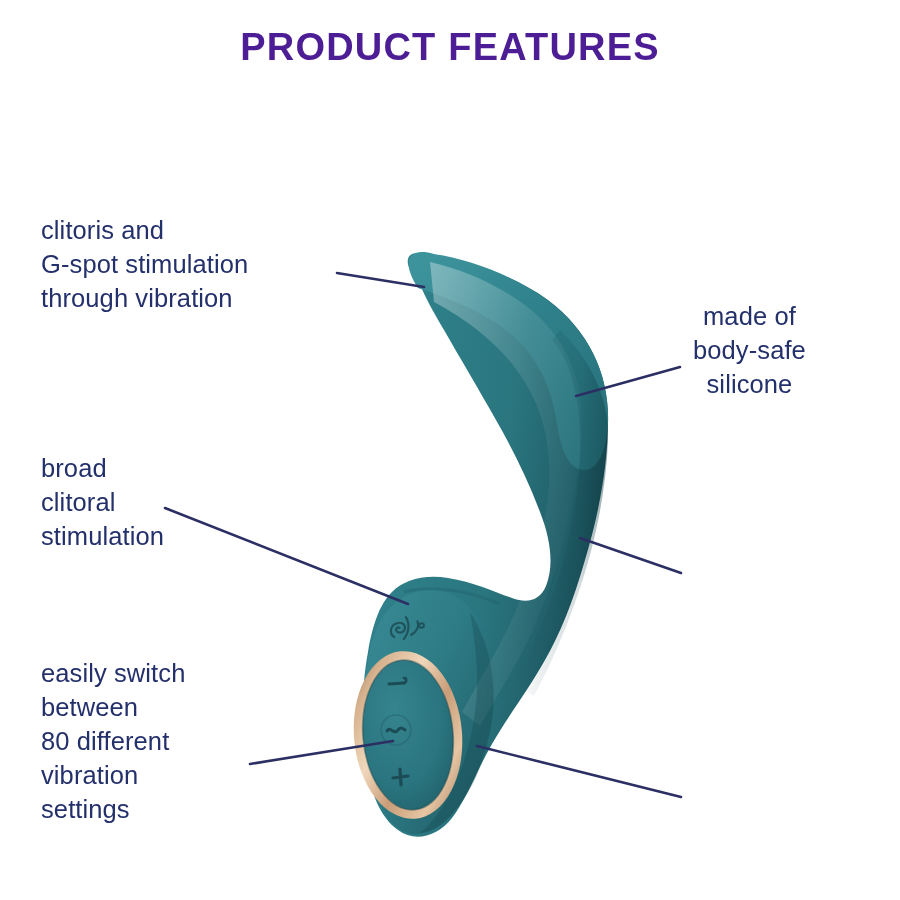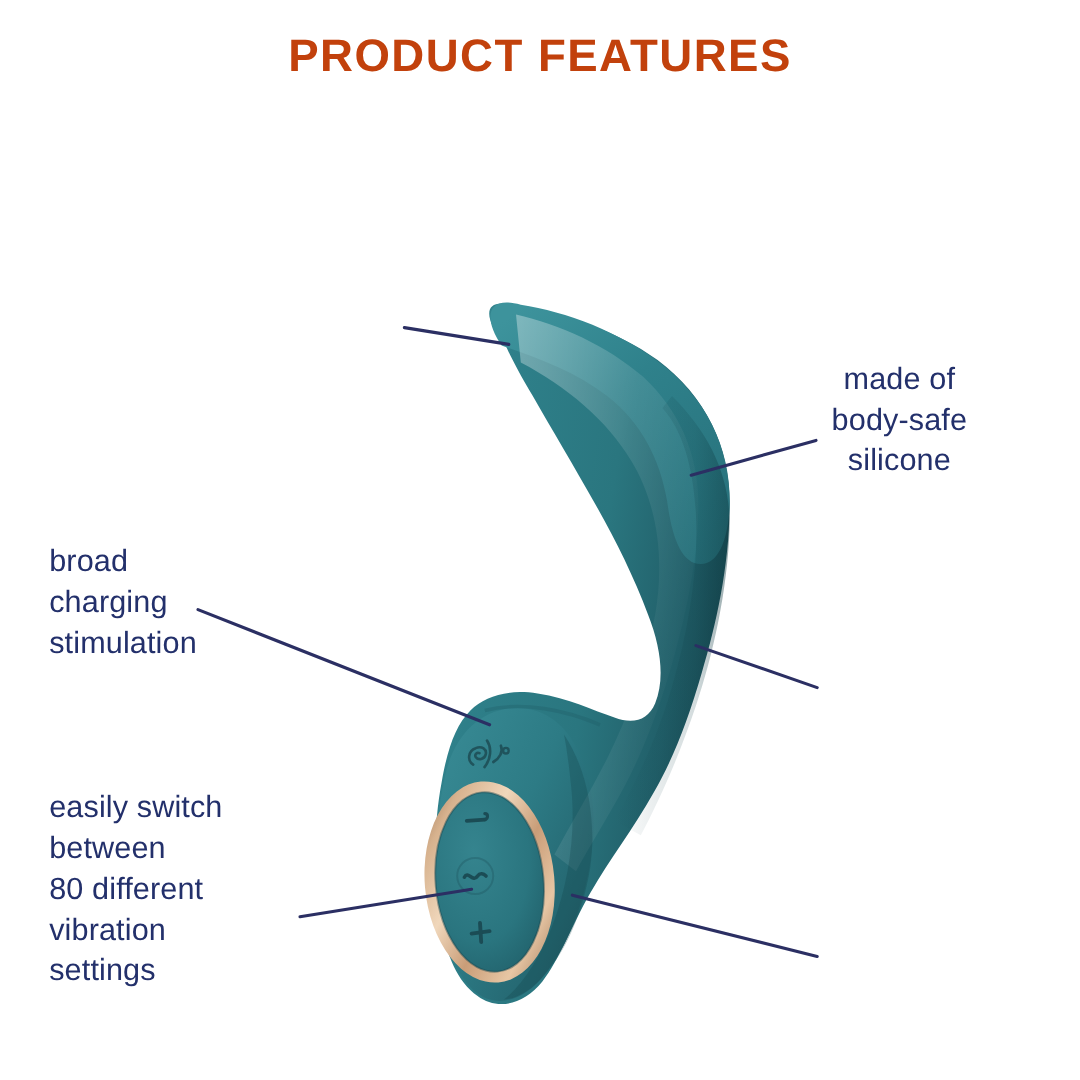--- a/index.html
+++ b/index.html
@@ -16,21 +16,21 @@
   }
 
   
   #page-title {
     position: absolute;
     top: 26px; left: 0; right: 0;
     text-align: center;
     font-size: 38px;
     font-weight: 700;
     letter-spacing: 1.2px;
-    color: #c2410c;
+    color: #4c1d95;
     font-family: "Liberation Sans", sans-serif;
   }
 
   
   .callout {
     position: absolute;
     color: #23306b;
     font-size: 25.5px;
     line-height: 1.33;
     font-weight: 400;
@@ -231,23 +231,26 @@
     <g stroke="#2b2f63" stroke-width="2.6" stroke-linecap="round" fill="none">
       <line x1="337" y1="273" x2="424" y2="287"></line>
       <line x1="165" y1="508" x2="408" y2="604"></line>
       <line x1="250" y1="764" x2="393" y2="741"></line>
       <line x1="576" y1="396" x2="680" y2="367"></line>
       <line x1="580" y1="538" x2="681" y2="573"></line>
       <line x1="477" y1="746" x2="681" y2="797"></line>
     </g>
   </svg>
 
+  <div class="callout left" id="callout-clitoris-gspot">clitoris and
+G-spot stimulation
+through vibration</div>
 
   <div class="callout left" id="callout-broad-clitoral">broad
-charging
+clitoral
 stimulation</div>
 
   <div class="callout left" id="callout-easily-switch">easily switch
 between
 80 different
 vibration
 settings</div>
 
   <div class="callout right" id="callout-body-safe">made of
 body-safe

